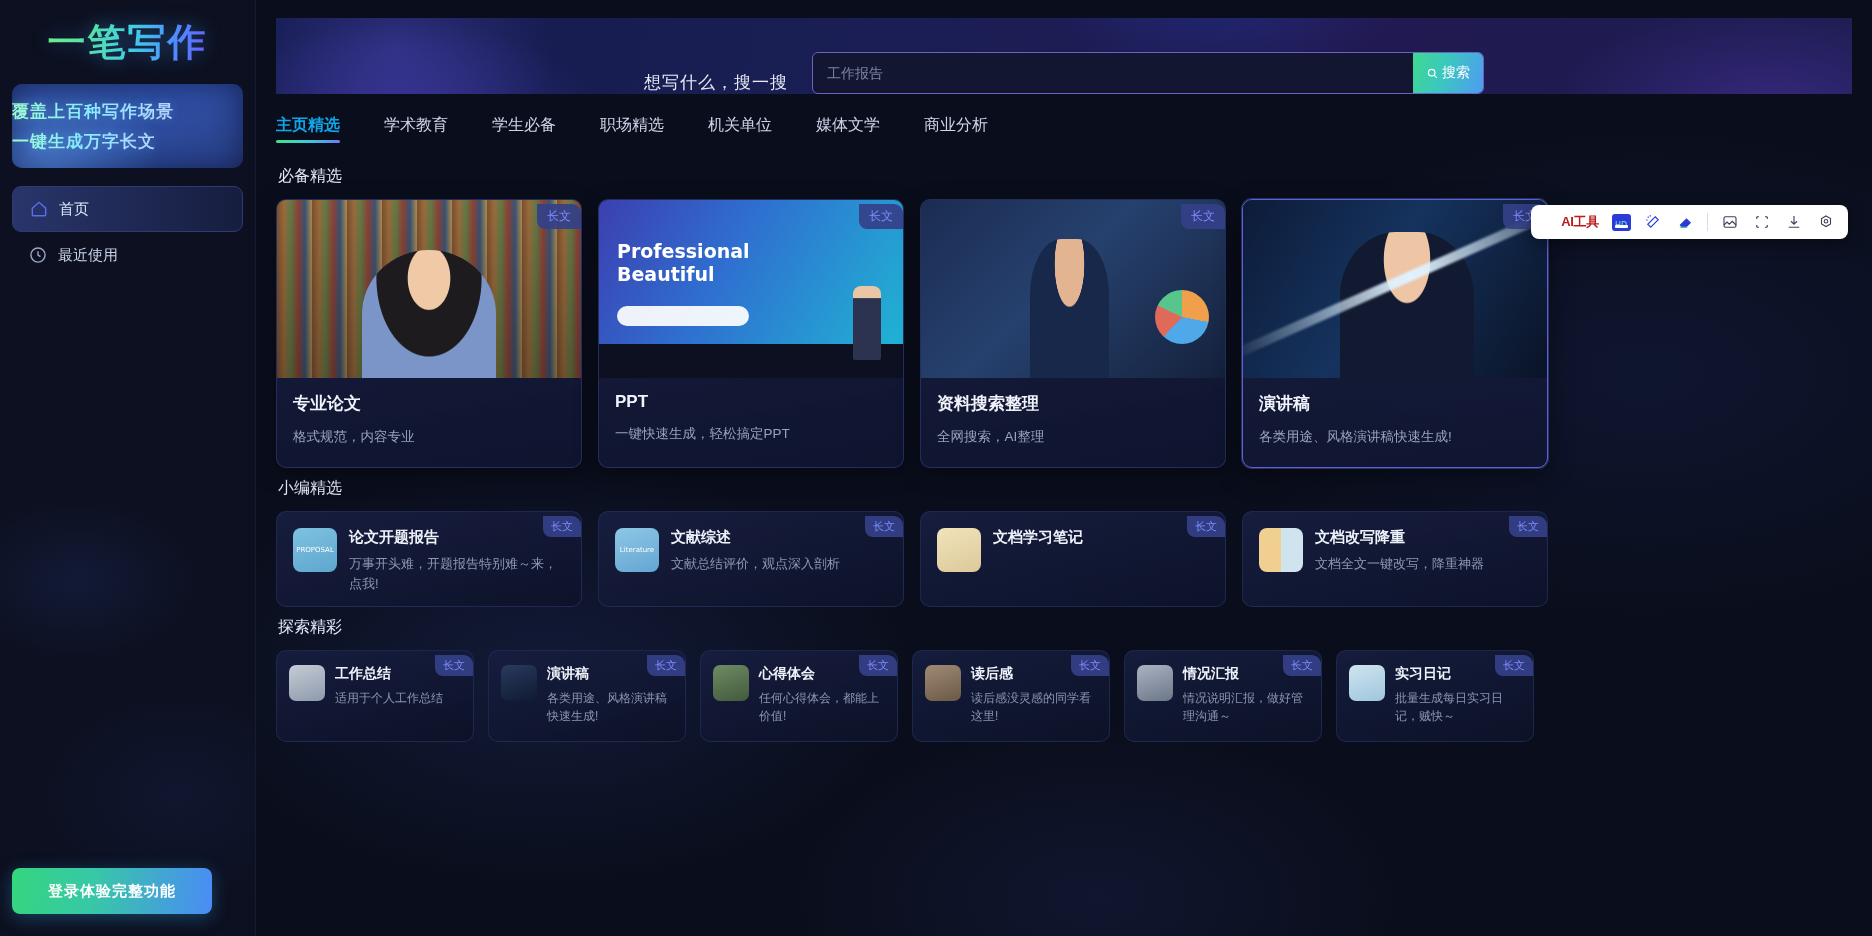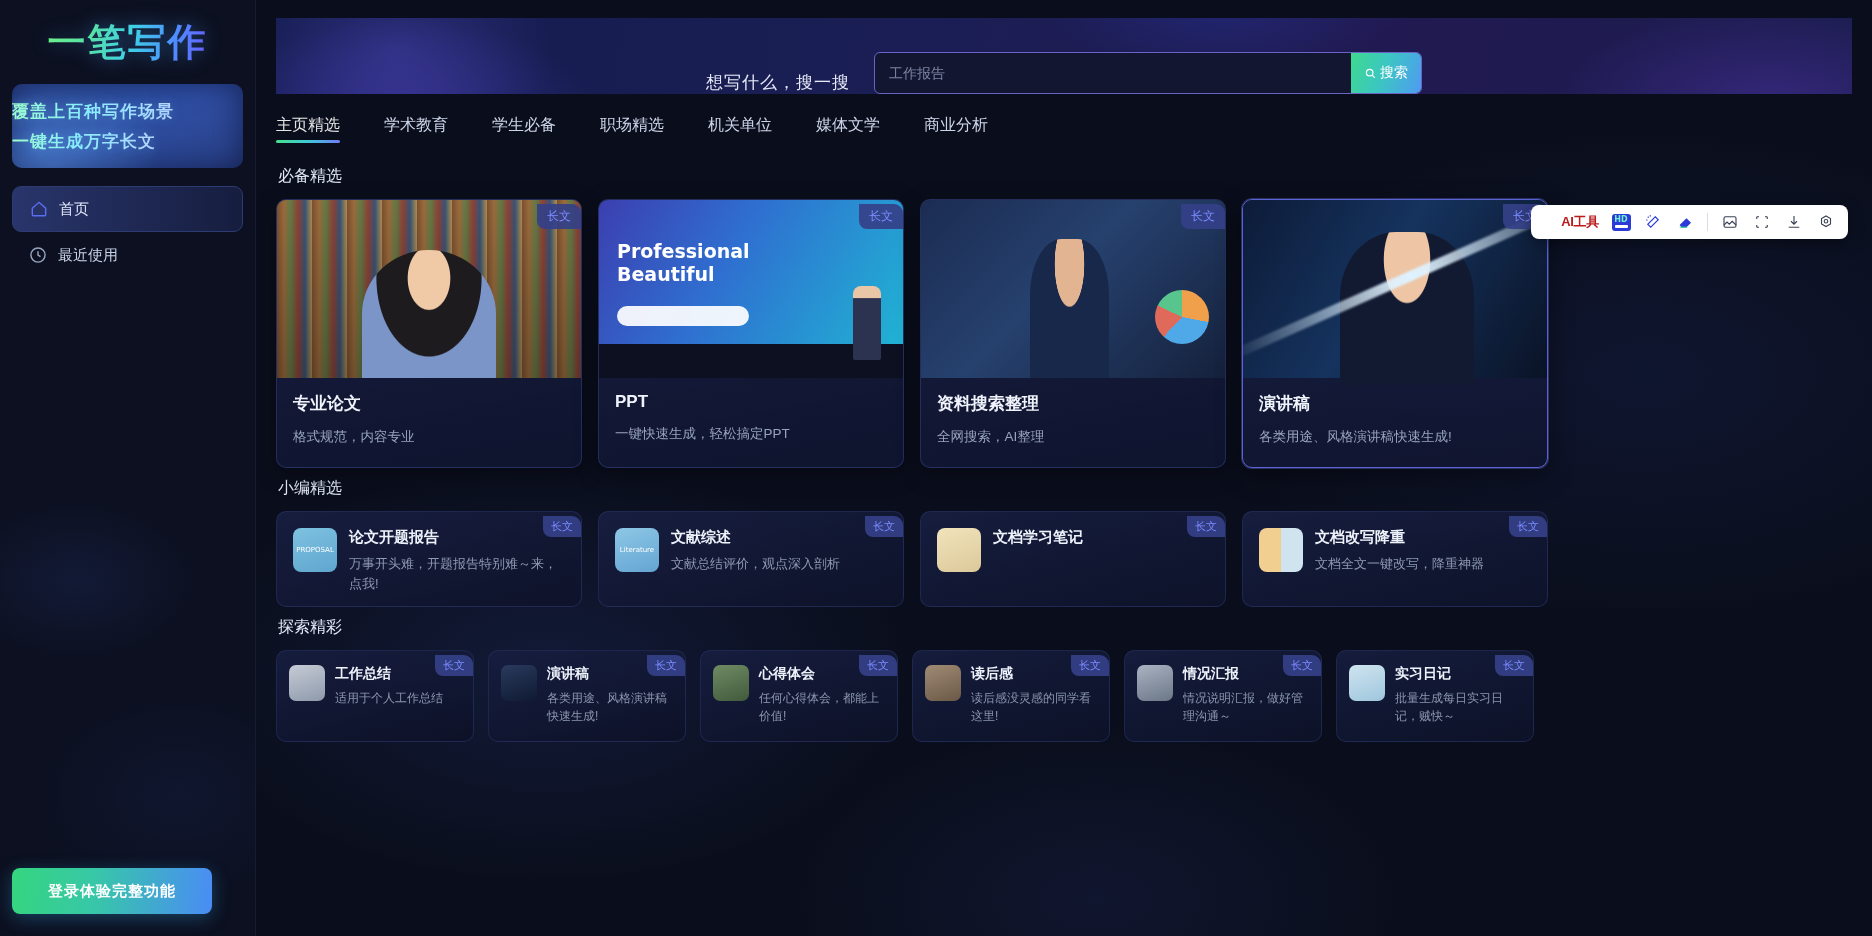--- a/index.html
+++ b/index.html
@@ -108,21 +108,21 @@
   .hero::after{
     content:""; position:absolute; left:-60px; bottom:-90px; width:360px; height:220px;
     border-radius:50%;
     background: radial-gradient(ellipse at 50% 40%, rgba(90,80,210,.35), transparent 62%);
   }
   .hero-label{
     color:#e6eaf8; font-size:17px; letter-spacing:1px; position:relative; z-index:2;
   }
   .search-box{
     position:relative; z-index:2;
-    width: 548px; height:42px; display:flex; align-items:center;
+    width: 672px; height:42px; display:flex; align-items:center;
     border:1px solid #6a62c4; border-radius:6px; overflow:hidden;
     background:#121631;
     gap:16px;
   }
   .search-input{
     flex:1; height:100%; border:none; outline:none; background:transparent;
     color:#dfe4f5; font-size:14px; padding: 0 14px;
     font-family:"Liberation Sans", sans-serif;
   }
   .search-input::placeholder{ color:#7c85a4; }
@@ -135,21 +135,21 @@
   .search-btn svg{ width:13px; height:13px; stroke:#fff; fill:none; stroke-width:2.2; }
 
   .tabs{
     display:flex; align-items:center; gap: 44px;
     padding: 0 20px; margin-top: 14px; height:42px; position:relative; z-index:2;
   }
   .tab{
     color:#cdd5e9; font-size:16px; cursor:pointer; position:relative;
     padding-bottom: 7px;
   }
-  .tab.active{ color:#e5e5e5; font-weight:400; }
+  .tab.active{ color:#0ea5e9; font-weight:700; }
   .tab.active::after{
     content:""; position:absolute; left:0; right:0; bottom:0; height:3px; border-radius:2px;
     background: linear-gradient(90deg,#46e08c,#3fc9d8,#6f7bf7);
   }
 
   .scroll-area{ position:relative; z-index:2; padding: 6px 20px 0 20px; }
   .section-title{
     color:#e3e9f8; font-size:16px; margin: 10px 0 12px 2px; font-weight:500;
   }
 
@@ -285,22 +285,22 @@
     height:34px; background:#fff; border-radius:8px;
     display:flex; align-items:center; gap:12px; padding: 0 12px;
     box-shadow: 0 4px 16px rgba(0,0,0,.4);
   }
   .ai-toolbar .ai-label{ color:#b91c1c; font-size:13px; font-weight:700; letter-spacing:-.3px;margin-left:18px; }
   .tb-btn{ width:20px; height:20px; display:flex; align-items:center; justify-content:center; cursor:pointer;}
   .tb-btn svg{ width:18px; height:18px; fill:none; stroke:#3a4152; stroke-width:1.5;}
   .tb-btn.blue svg{ stroke:#2b3bd8; }
   .hd-ico{
     width:19px; height:17px; border-radius:3px; background:#2b3bd8; color:#6ef0d0;
-    font-size:8px; font-weight:700; display:flex; align-items:flex-start; justify-content:center;
-    padding-top:1px; font-family:"DejaVu Sans",sans-serif; position:relative;
+    font-size:8px; font-weight:400; display:flex; align-items:flex-start; justify-content:center;
+    padding-top:7px; font-family:"DejaVu Sans",sans-serif; position:relative;
   }
   .hd-ico::after{ content:""; position:absolute; left:3px; right:3px; bottom:3px; height:3px; background:#fff; border-radius:1px;}
   .tb-sep{ width:1px; height:18px; background:#d9dde6; }
 </style>
 </head>
 <body>
 
 <div class="app">
 
   <aside class="sidebar">

